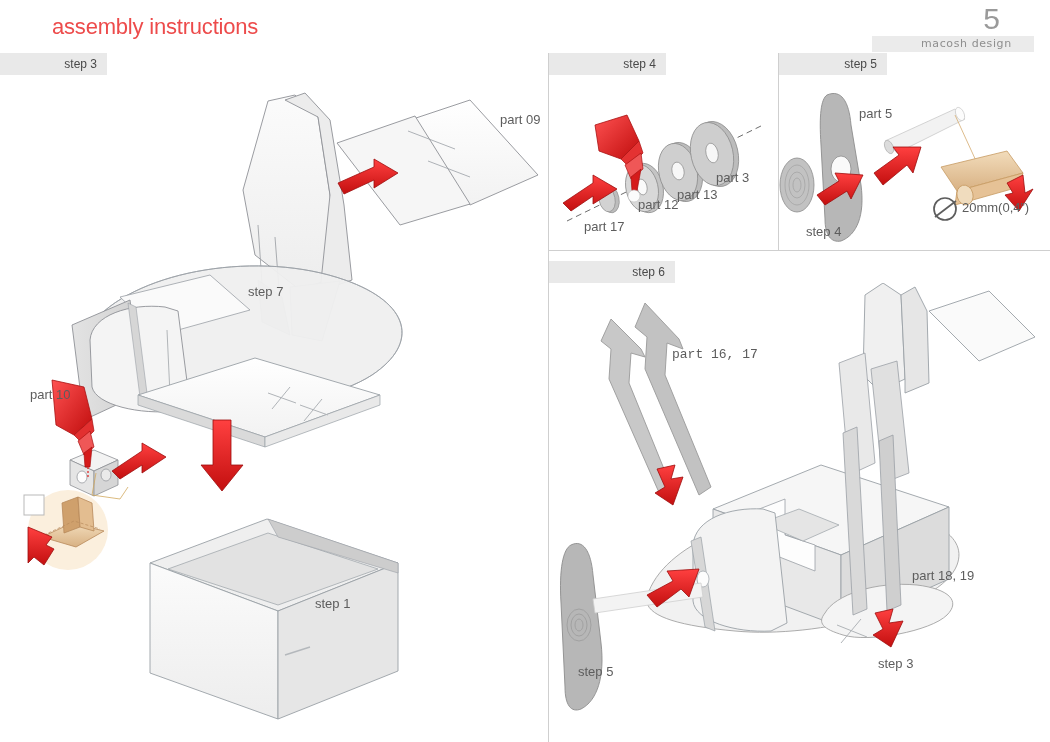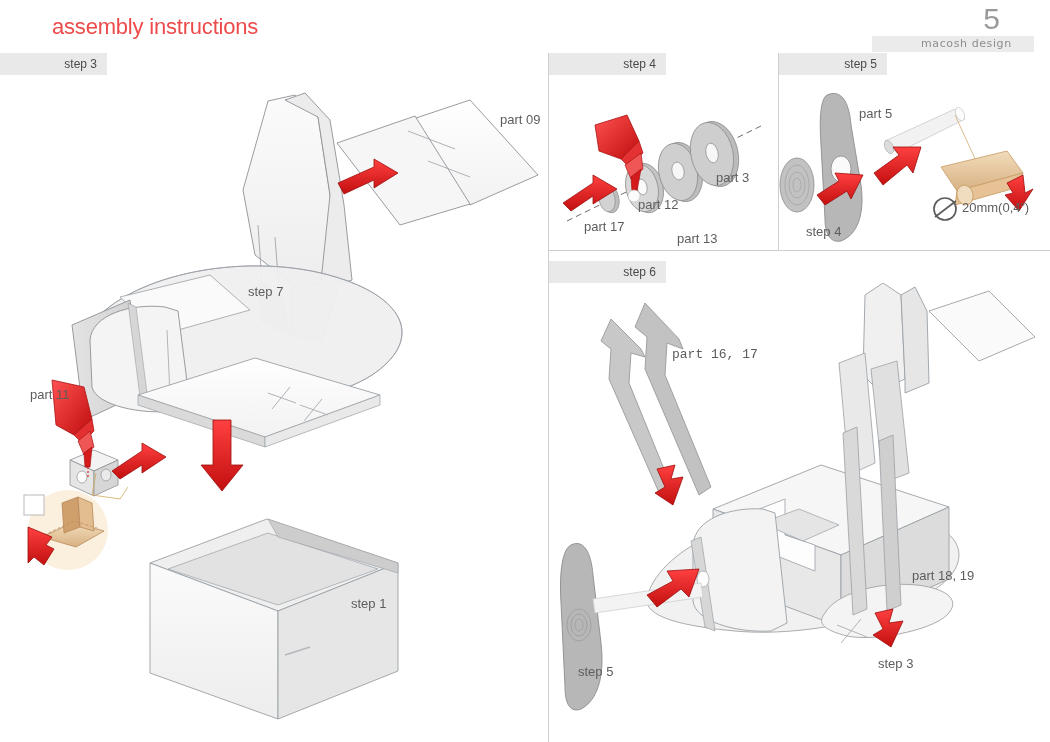--- a/index.html
+++ b/index.html
@@ -37,21 +37,21 @@
 
 <div id="brand-wrap">
   <div id="page-number">5</div>
   <div id="brand-bar"></div>
   <div id="brand-name">macosh design</div>
 </div>
 
 <div class="tab" style="left:0;top:53px;width:107px;">step 3</div>
 <div class="tab" style="left:549px;top:53px;width:117px;">step 4</div>
 <div class="tab" style="left:779px;top:53px;width:108px;">step 5</div>
-<div class="tab" style="left:549px;top:261px;width:117px;">step 6</div>
+<div class="tab" style="left:549px;top:261px;width:126px;">step 6</div>
 
 <div class="vline" style="left:548px;top:53px;height:689px;"></div>
 <div class="vline" style="left:778px;top:53px;height:197px;"></div>
 <div class="hline" style="left:549px;top:250px;width:501px;"></div>
 
 <div class="panel" style="left:0;top:75px;width:548px;height:667px;">
 <svg width="548" height="667" viewBox="0 0 548 667">
   <defs>
     <linearGradient id="g-face-top" x1="0" y1="0" x2="0" y2="1">
       <stop offset="0" stop-color="#fbfbfb"></stop>
@@ -167,22 +167,22 @@
   </g>
 
   <g>
     <path d="M338 108 L374 92 L374 84 L398 98 L374 113 L374 105 L344 119 Z" fill="url(#g-red)" stroke="#9d0c0c" stroke-width="0.8"></path>
   </g>
 </svg>
 </div>
 
 <div class="lbl" style="left:472px;top:112px;margin-left:28px;">part 09</div>
 <div class="lbl" style="left:248px;top:284px;">step 7</div>
-<div class="lbl" style="left:30px;top:387px;">part 11</div>
-<div class="lbl" style="left:315px;top:596px;margin-left:36px;">step 1</div>
+<div class="lbl" style="left:30px;top:387px;">part 10</div>
+<div class="lbl" style="left:315px;top:596px;">step 1</div>
 
 <div class="panel" style="left:549px;top:75px;width:229px;height:175px;">
 <svg width="229" height="175" viewBox="0 0 229 175">
   <g>
     <line x1="18" y1="146" x2="214" y2="50" stroke="#6d6d6d" stroke-width="1" stroke-dasharray="6 4"></line>
   </g>
   <g>
     <ellipse cx="61" cy="124" rx="9" ry="14" transform="rotate(-12 61 124)" fill="#bdbdbd" stroke="#8f8f8f" stroke-width="0.7"></ellipse>
     <ellipse cx="58" cy="124" rx="8" ry="13" transform="rotate(-12 58 124)" fill="#d2d2d2" stroke="#8f8f8f" stroke-width="0.7"></ellipse>
   </g>
@@ -208,21 +208,21 @@
     <path d="M82 102 L92 94 L88 116 L83 116 Z" fill="#d51b1b" stroke="#a81010" stroke-width="0.7"></path>
     <circle cx="85" cy="121" r="6" fill="#fbfbfb" stroke="#c0c0c0" stroke-width="0.6"></circle>
   </g>
   <g>
     <path d="M14 128 L44 108 L44 100 L68 114 L44 129 L44 121 L22 136 Z" fill="url(#g-red)" stroke="#9d0c0c" stroke-width="0.8"></path>
   </g>
 </svg>
 </div>
 <div class="lbl" style="left:584px;top:219px;">part 17</div>
 <div class="lbl" style="left:638px;top:189px;margin-top:8px;">part 12</div>
-<div class="lbl" style="left:677px;top:187px;margin-top:44px;">part 13</div>
+<div class="lbl" style="left:677px;top:187px;">part 13</div>
 <div class="lbl" style="left:716px;top:170px;">part 3</div>
 
 <div class="panel" style="left:779px;top:75px;width:271px;height:175px;">
 <svg width="271" height="175" viewBox="0 0 271 175">
   <g>
     <path d="M48 20 C62 14 70 26 72 50 L82 110 C86 140 78 160 62 166
              C52 168 46 160 46 144 L42 70 C40 40 42 24 48 20 Z" fill="#b7b7b7" stroke="#8c8c8c" stroke-width="0.9"></path>
     <ellipse cx="62" cy="94" rx="10" ry="13" fill="#fafafa" stroke="#8c8c8c" stroke-width="0.8"></ellipse>
   </g>
   <g>

